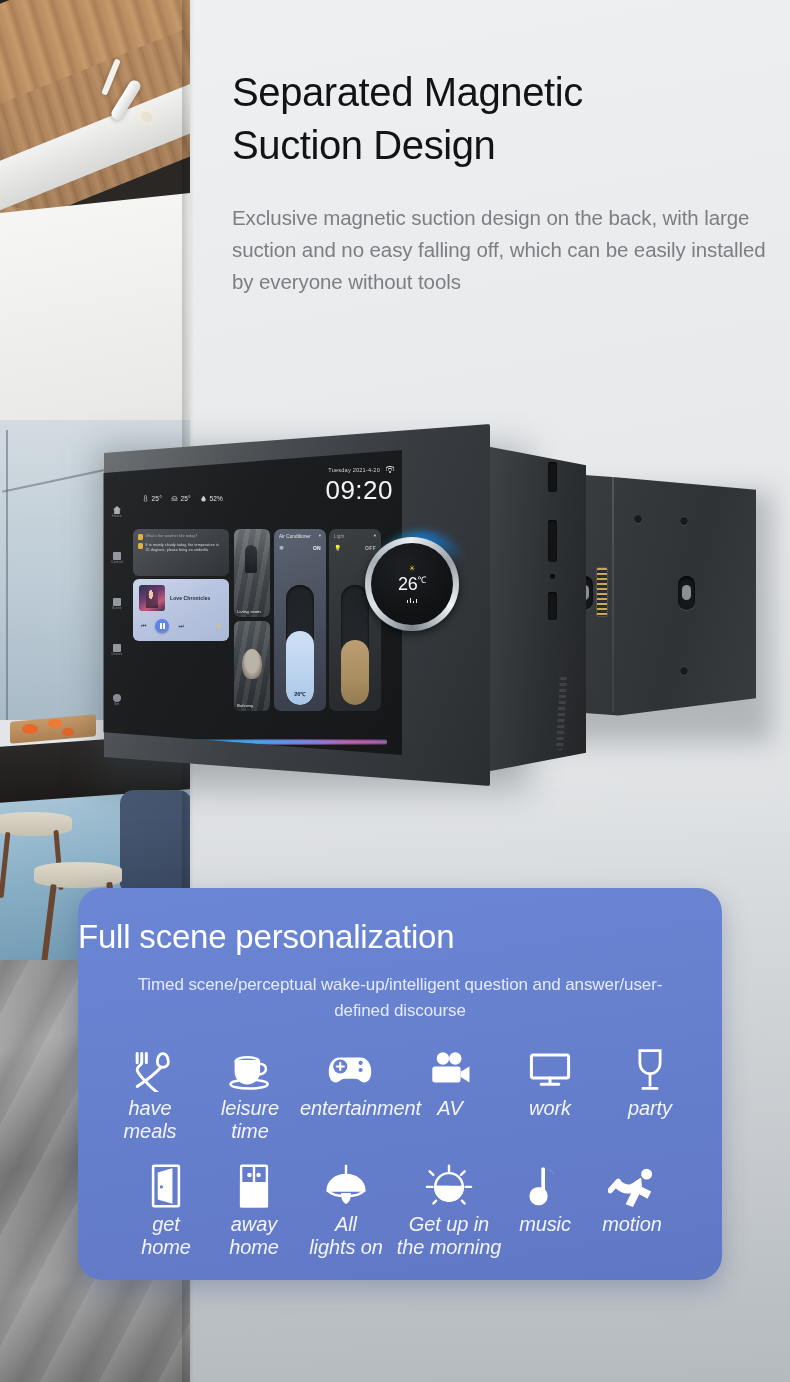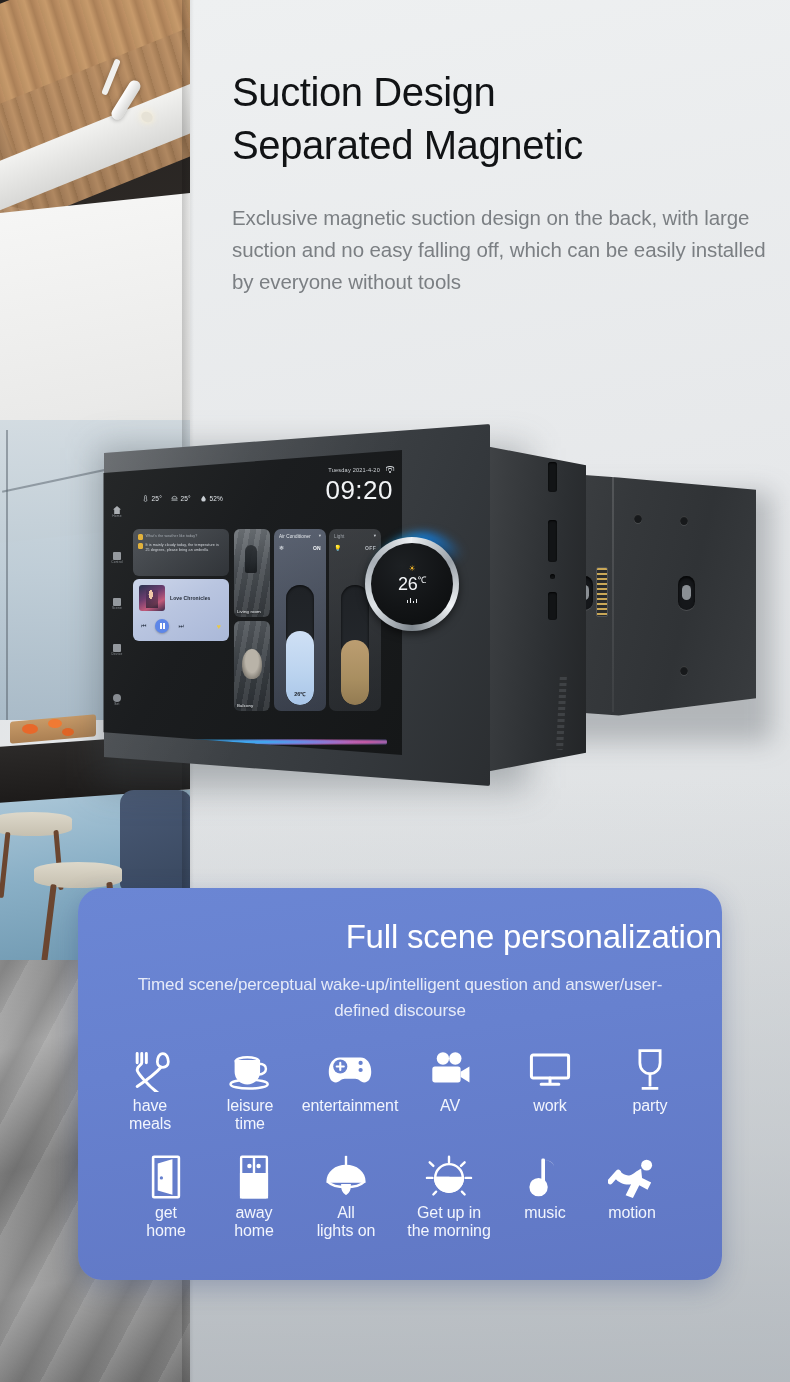--- a/index.html
+++ b/index.html
@@ -373,33 +373,33 @@
   .dial-bars b { width:1.6px; background:#e9ecef; display:block; }
 
   
   .panel {
     position:absolute; left:78px; top:888px; width:644px; height:392px;
     background:linear-gradient(172deg,#6b86d4 0%,#6781cf 40%,#6077c4 100%);
     border-radius:24px;
     box-shadow:0 8px 26px rgba(40,60,120,.28);
   }
   .panel-title {
-    text-align:right; color:#ffffff; font-size:33px; font-weight:400;
+    text-align:left; color:#ffffff; font-size:33px; font-weight:400;
     padding-top:30px; letter-spacing:-.2px;
   }
   .panel-sub {
     text-align:center; color:#e5eaf8; font-size:17px; line-height:1.5;
     margin-top:16px; padding:0 42px; letter-spacing:-.1px;
   }
   .grid { display:flex; justify-content:center; gap:0; }
   .grid.row1 { margin-top:20px; padding:0 16px; }
   .grid.row2 { margin-top:16px; padding:0 14px; }
   .scene { width:100px; text-align:center; color:#ffffff; }
   .scene .ic { height:54px; display:flex; align-items:center; justify-content:center; }
-  .scene .lb { font-size:16px; line-height:1.15; color:#f2f5fd; letter-spacing:-.1px; }
+  .scene .lb { font-size:20px; line-height:1.15; color:#f2f5fd; letter-spacing:-.1px;font-style:italic; }
   .scene svg { display:block; }
 </style>
 </head>
 <body>
 
 <div class="page">
 
   <div class="wall"></div>
   <div class="wall-shade"></div>
   <div class="wall-soft"></div>
@@ -433,22 +433,22 @@
     <div class="ps-chair-leg" style="left:46px;top:884px;width:6px;height:78px;transform:rotate(7deg);"></div>
     <div class="ps-chair-leg" style="left:110px;top:882px;width:6px;height:72px;transform:rotate(-6deg);"></div>
 
     <div class="ps-floor"></div>
     <div class="ps-floor-v"></div>
   </div>
   <div class="strip-edge"></div>
 
   <div class="head">
     <div class="h1">
+      <div>Separated Magnetic</div>
       <div>Suction Design</div>
-      <div>Separated Magnetic</div>
     </div>
     <div class="body-copy">Exclusive magnetic suction design on the back, with large suction and no easy falling off, which can be easily installed by everyone without tools</div>
   </div>
 
   <div class="bracket-wrap">
     <div class="bracket-shadow"></div>
     <div class="bracket"></div>
     <div class="bracket-fold"></div>
 
     <div class="br-hole" style="left:48px;top:42px;"></div>

